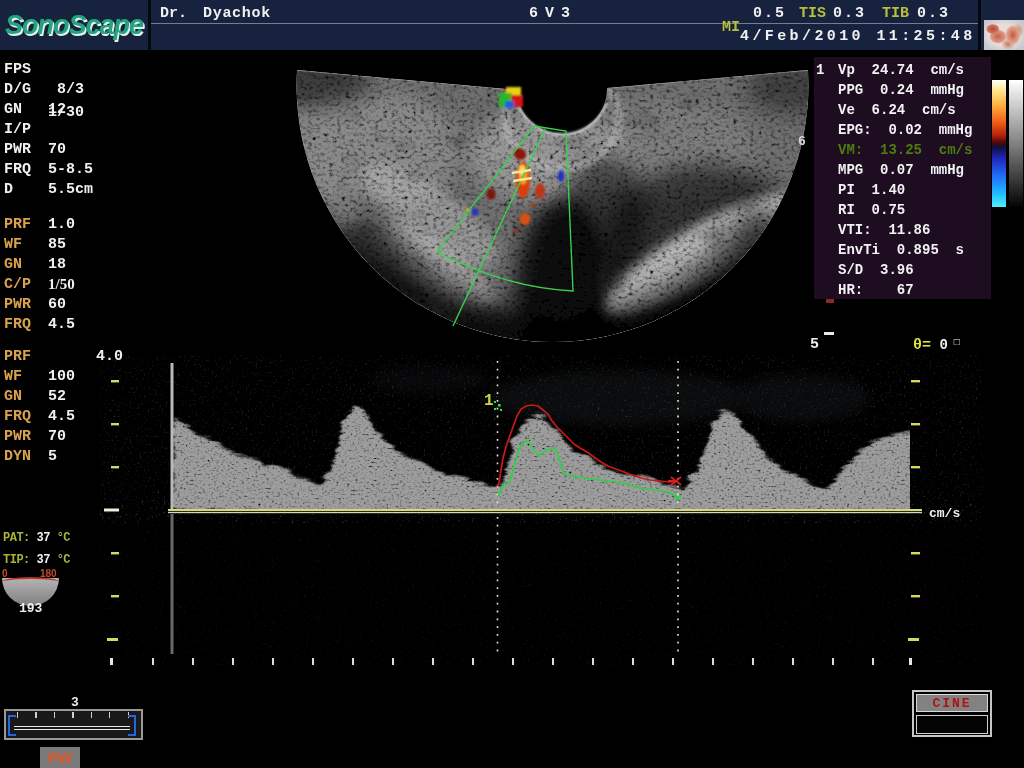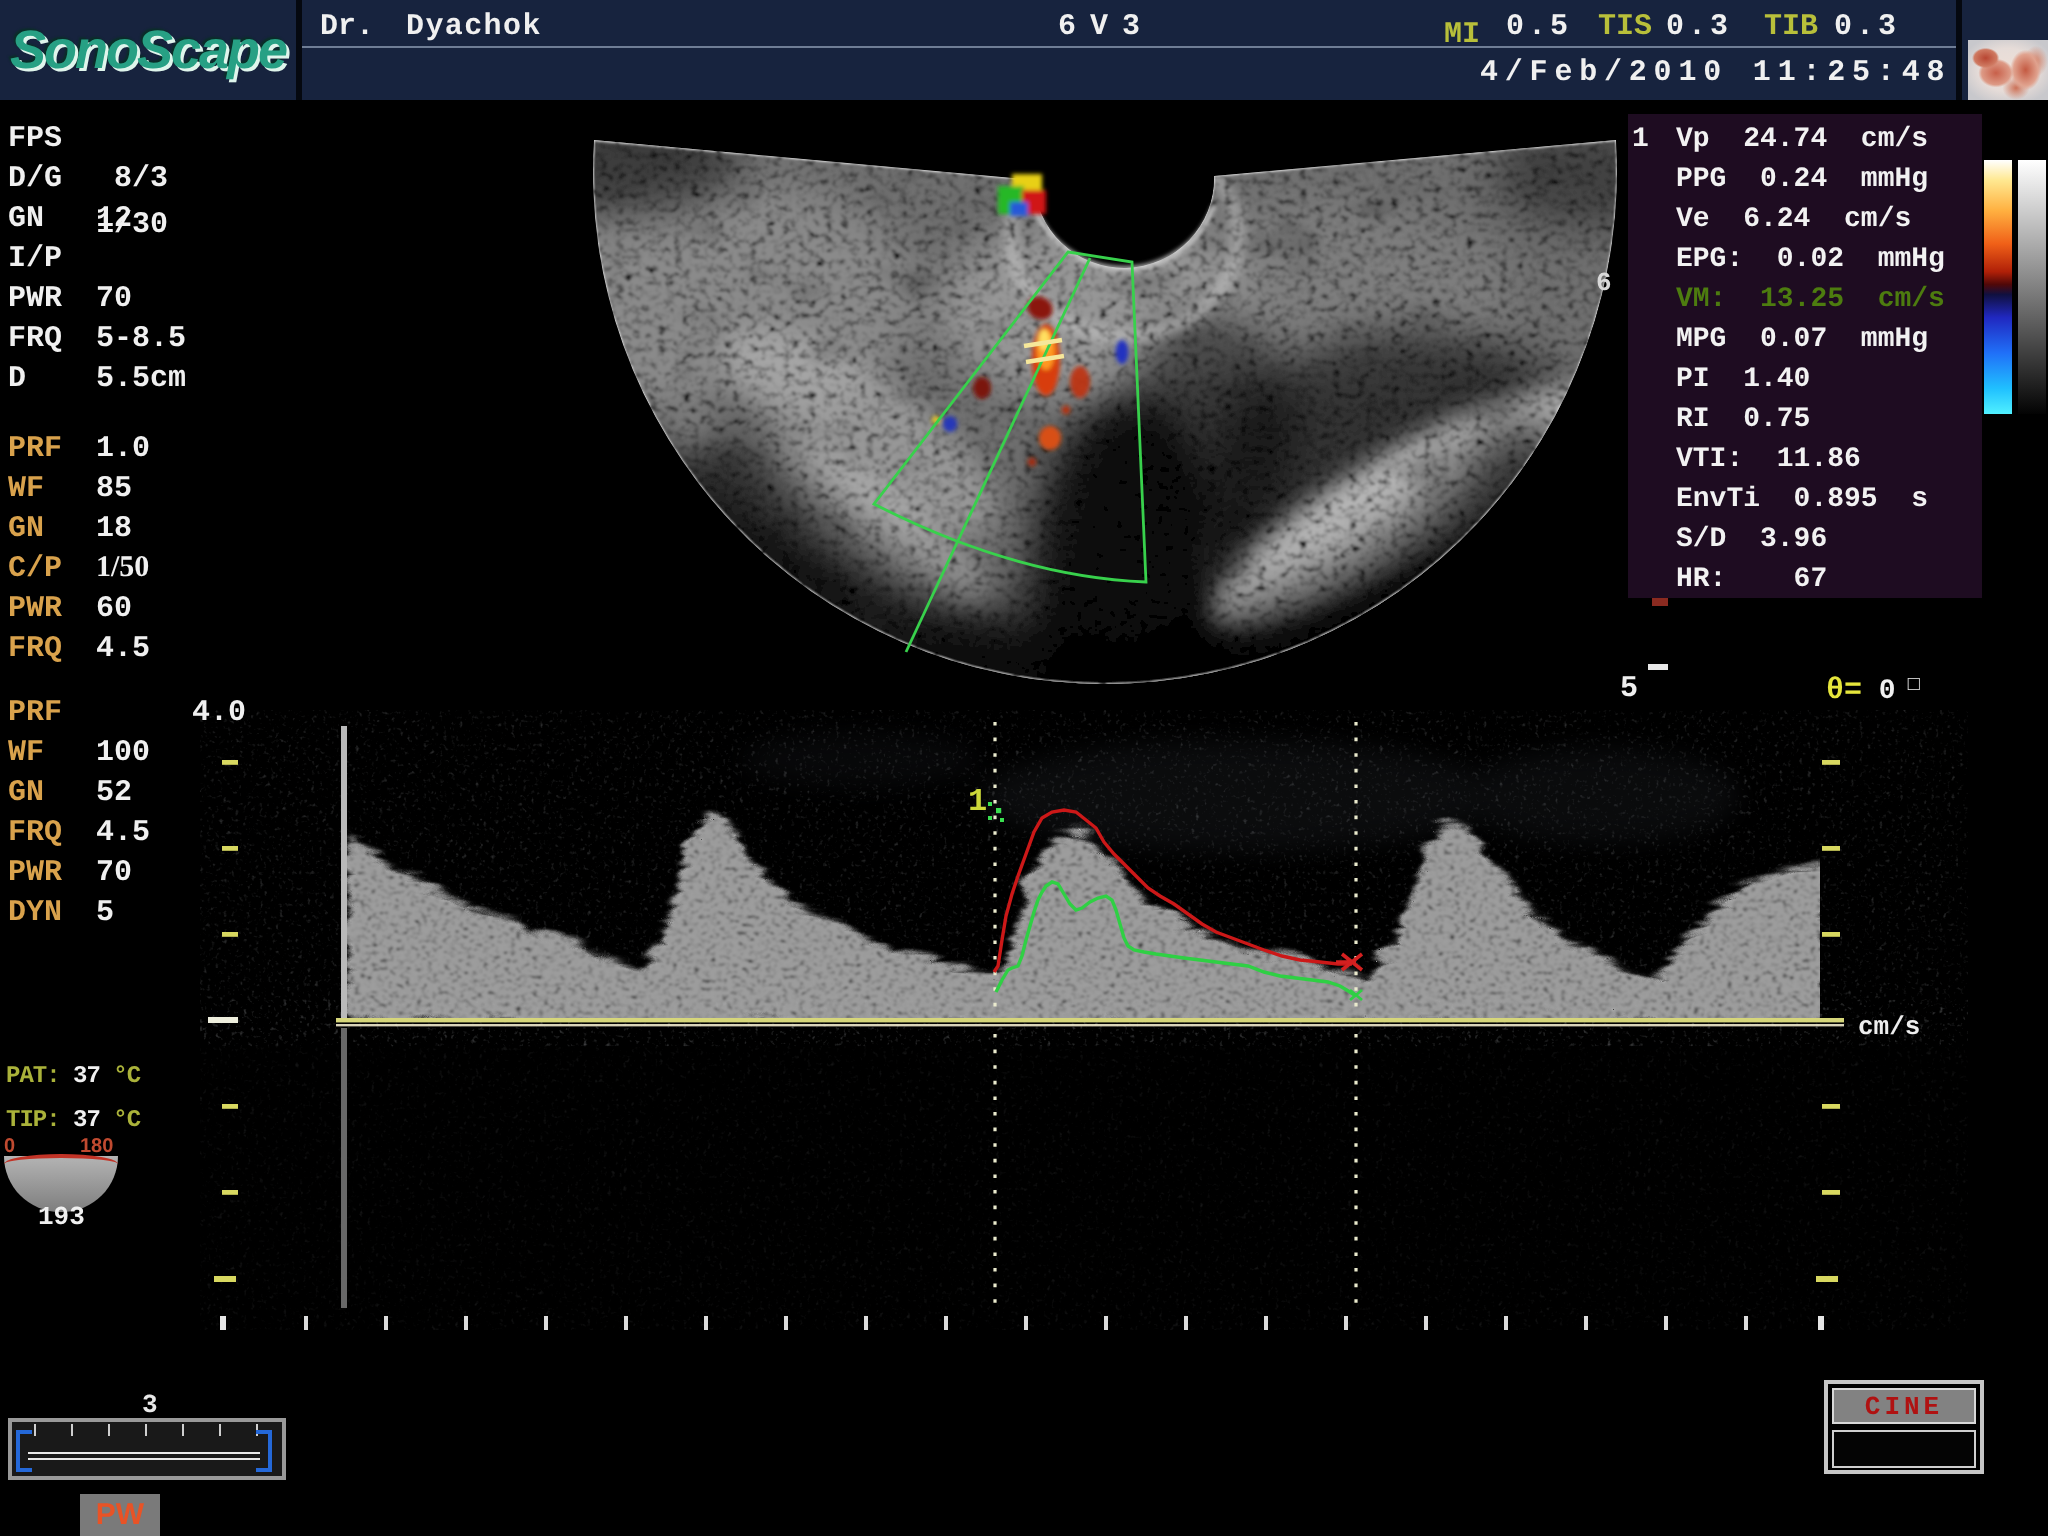--- a/index.html
+++ b/index.html
@@ -18,21 +18,21 @@
 <div class="a" style="left:0;top:0;width:1024px;height:50px;background:#17233e;"></div>
 <div class="a" style="left:148px;top:0;width:3px;height:50px;background:#05080f;"></div>
 <div class="a" style="left:978px;top:0;width:3px;height:50px;background:#05080f;"></div>
 <div class="a" style="left:151px;top:23px;width:827px;height:1px;background:#6f7d95;"></div>
 <div class="a" style="left:0;top:10px;width:148px;text-align:center;
  font:italic bold 27px 'Liberation Sans',sans-serif;color:#27a084;
  text-shadow:1.5px 1.5px 0 #dff5ec, -1px -1px 1px #0a2e28;letter-spacing:-1px;">SonoScape</div>
 <div class="t" style="left:160px;top:5px;">Dr.</div>
 <div class="t" style="left:203px;top:5px;letter-spacing:0.7px;">Dyachok</div>
 <div class="t" style="left:529px;top:5px;letter-spacing:7px;">6V3</div>
-<div class="t ol" style="left:722px;top:9px;font-family:Liberation Mono, monospace;">MI</div>
+<div class="t ol" style="left:722px;top:19px;font-family:Liberation Mono, monospace;">MI</div>
 <div class="t" style="left:753px;top:5px;letter-spacing:2px;">0.5</div>
 <div class="t ol" style="left:799px;top:5px;">TIS</div>
 <div class="t" style="left:833px;top:5px;letter-spacing:2px;">0.3</div>
 <div class="t ol" style="left:882px;top:5px;">TIB</div>
 <div class="t" style="left:917px;top:5px;letter-spacing:2px;">0.3</div>
 <div class="t" style="left:740px;top:28px;letter-spacing:3.4px;">4/Feb/2010 11:25:48</div>
 
 <div class="a" style="left:984px;top:20px;width:40px;height:30px;background:
  radial-gradient(ellipse 8px 6px at 22% 30%, #b84632 0%, #cf7a62 70%, rgba(230,210,200,0) 85%),
  radial-gradient(ellipse 11px 9px at 35% 55%, #c8604a 0%, #dd9a86 65%, rgba(230,210,200,0) 80%),

